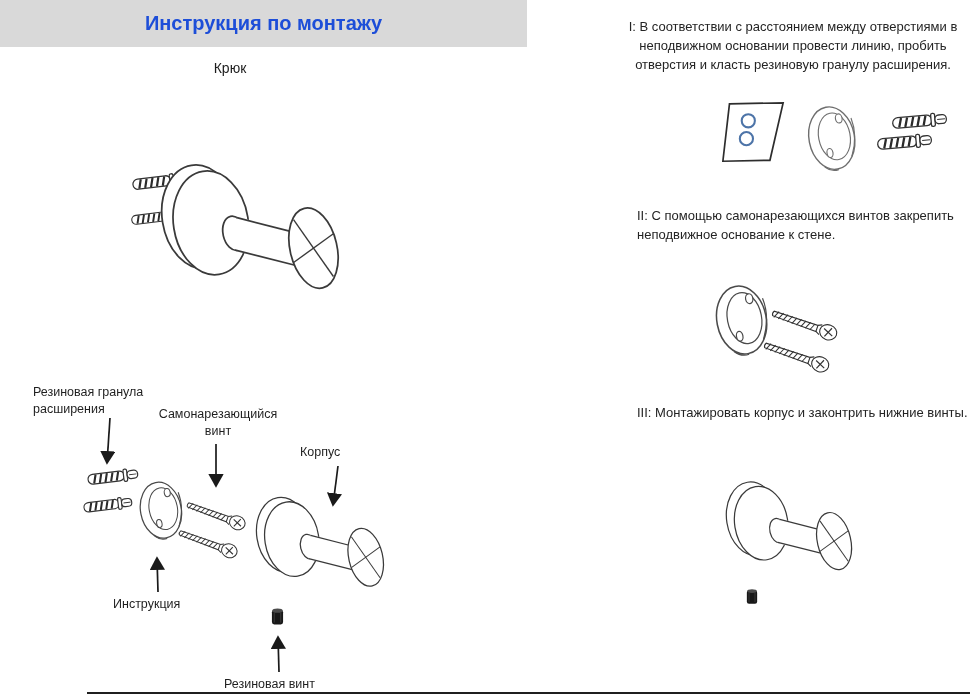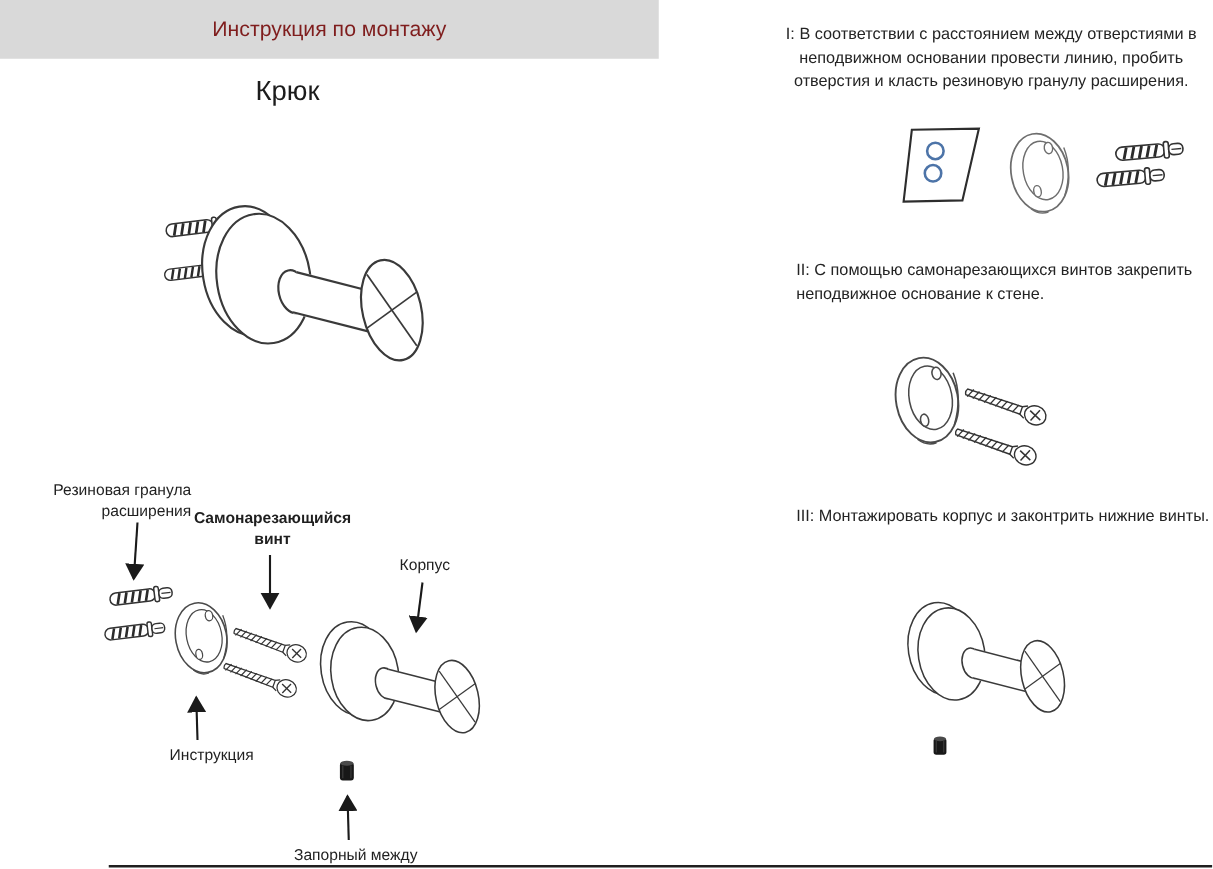--- a/index.html
+++ b/index.html
@@ -6,31 +6,31 @@
   .page{
     position:relative;width:970px;height:695px;background:#ffffff;
     font-family:"Liberation Sans","DejaVu Sans",sans-serif;color:#212121;
     overflow:hidden;
   }
   .abs{position:absolute;}
   .header-bar{
     left:0;top:0;width:527px;height:47px;background:#d9d9d9;
     display:flex;align-items:center;justify-content:center;
   }
-  .page-title{font-size:17px;color:#7f1d1d;}
+  .page-title{font-size:20px;color:#1d4ed8;font-weight:bold;}
   .product-title{
-    left:0;top:60px;width:460px;text-align:center;font-size:22px;color:#1c1c1c;
+    left:0;top:60px;width:460px;text-align:center;font-size:14px;color:#1c1c1c;
   }
   .step-text{font-size:13px;line-height:19px;color:#242424;}
   .step-1{left:626px;top:17px;width:334px;text-align:center;}
   .step-2{left:637px;top:206px;width:324px;text-align:left;}
   .step-3{left:637px;top:403px;width:336px;text-align:left;white-space:nowrap;}
-  .part-label{font-size:12.5px;line-height:17px;color:#1f1f1f;text-align:right;}
+  .part-label{font-size:12.5px;line-height:17px;color:#1f1f1f;}
   .lbl-plug{left:33px;top:384px;width:120px;}
-  .lbl-screw{left:152px;top:406px;width:132px;text-align:center;font-weight:bold;}
+  .lbl-screw{left:152px;top:406px;width:132px;text-align:center;}
   .lbl-body{left:300px;top:444px;width:60px;}
   .lbl-base{left:113px;top:596px;width:90px;}
   .lbl-lock{left:224px;top:676px;width:110px;}
   .bottom-rule{left:87px;top:692px;width:883px;height:2px;background:#1f1f1f;}
   svg{display:block;}
 </style>
 </head>
 <body>
 
 <div class="page">
@@ -130,21 +130,21 @@
     <use href="#sym-screw" width="66" height="21" transform="translate(189,114) rotate(20)"></use>
     <use href="#sym-screw" width="66" height="21" transform="translate(181,142) rotate(20)"></use>
     <use href="#sym-hook-body" x="248" y="106" width="144" height="110"></use>
     <use href="#sym-set-screw" x="271" y="227" width="13" height="19"></use>
   </svg>
 
   <div class="abs part-label lbl-plug">Резиновая гранула расширения</div>
   <div class="abs part-label lbl-screw">Самонарезающийся винт</div>
   <div class="abs part-label lbl-body">Корпус</div>
   <div class="abs part-label lbl-base">Инструкция</div>
-  <div class="abs part-label lbl-lock">Запорный между</div>
+  <div class="abs part-label lbl-lock">Резиновая винт</div>
 
   <div class="abs step-text step-2">II: С помощью самонарезающихся винтов закрепить неподвижное основание к стене.</div>
   <div class="abs step-text step-1">I: В соответствии с расстоянием между отверстиями в неподвижном основании провести линию, пробить отверстия и класть резиновую гранулу расширения.</div>
   <div class="abs step-text step-3">III: Монтажировать корпус и законтрить нижние винты.</div>
 
   <svg class="abs" style="left:700px;top:98px" width="260" height="80" viewBox="0 0 260 80">
     <use href="#sym-template" x="19" y="3" width="68" height="64"></use>
     <use href="#sym-ring" x="106" y="6" width="55" height="70" opacity="0.8"></use>
     <use href="#sym-anchor" width="56" height="19" transform="translate(191,16) rotate(-5)"></use>
     <use href="#sym-anchor" width="56" height="19" transform="translate(176,37) rotate(-5)"></use>

